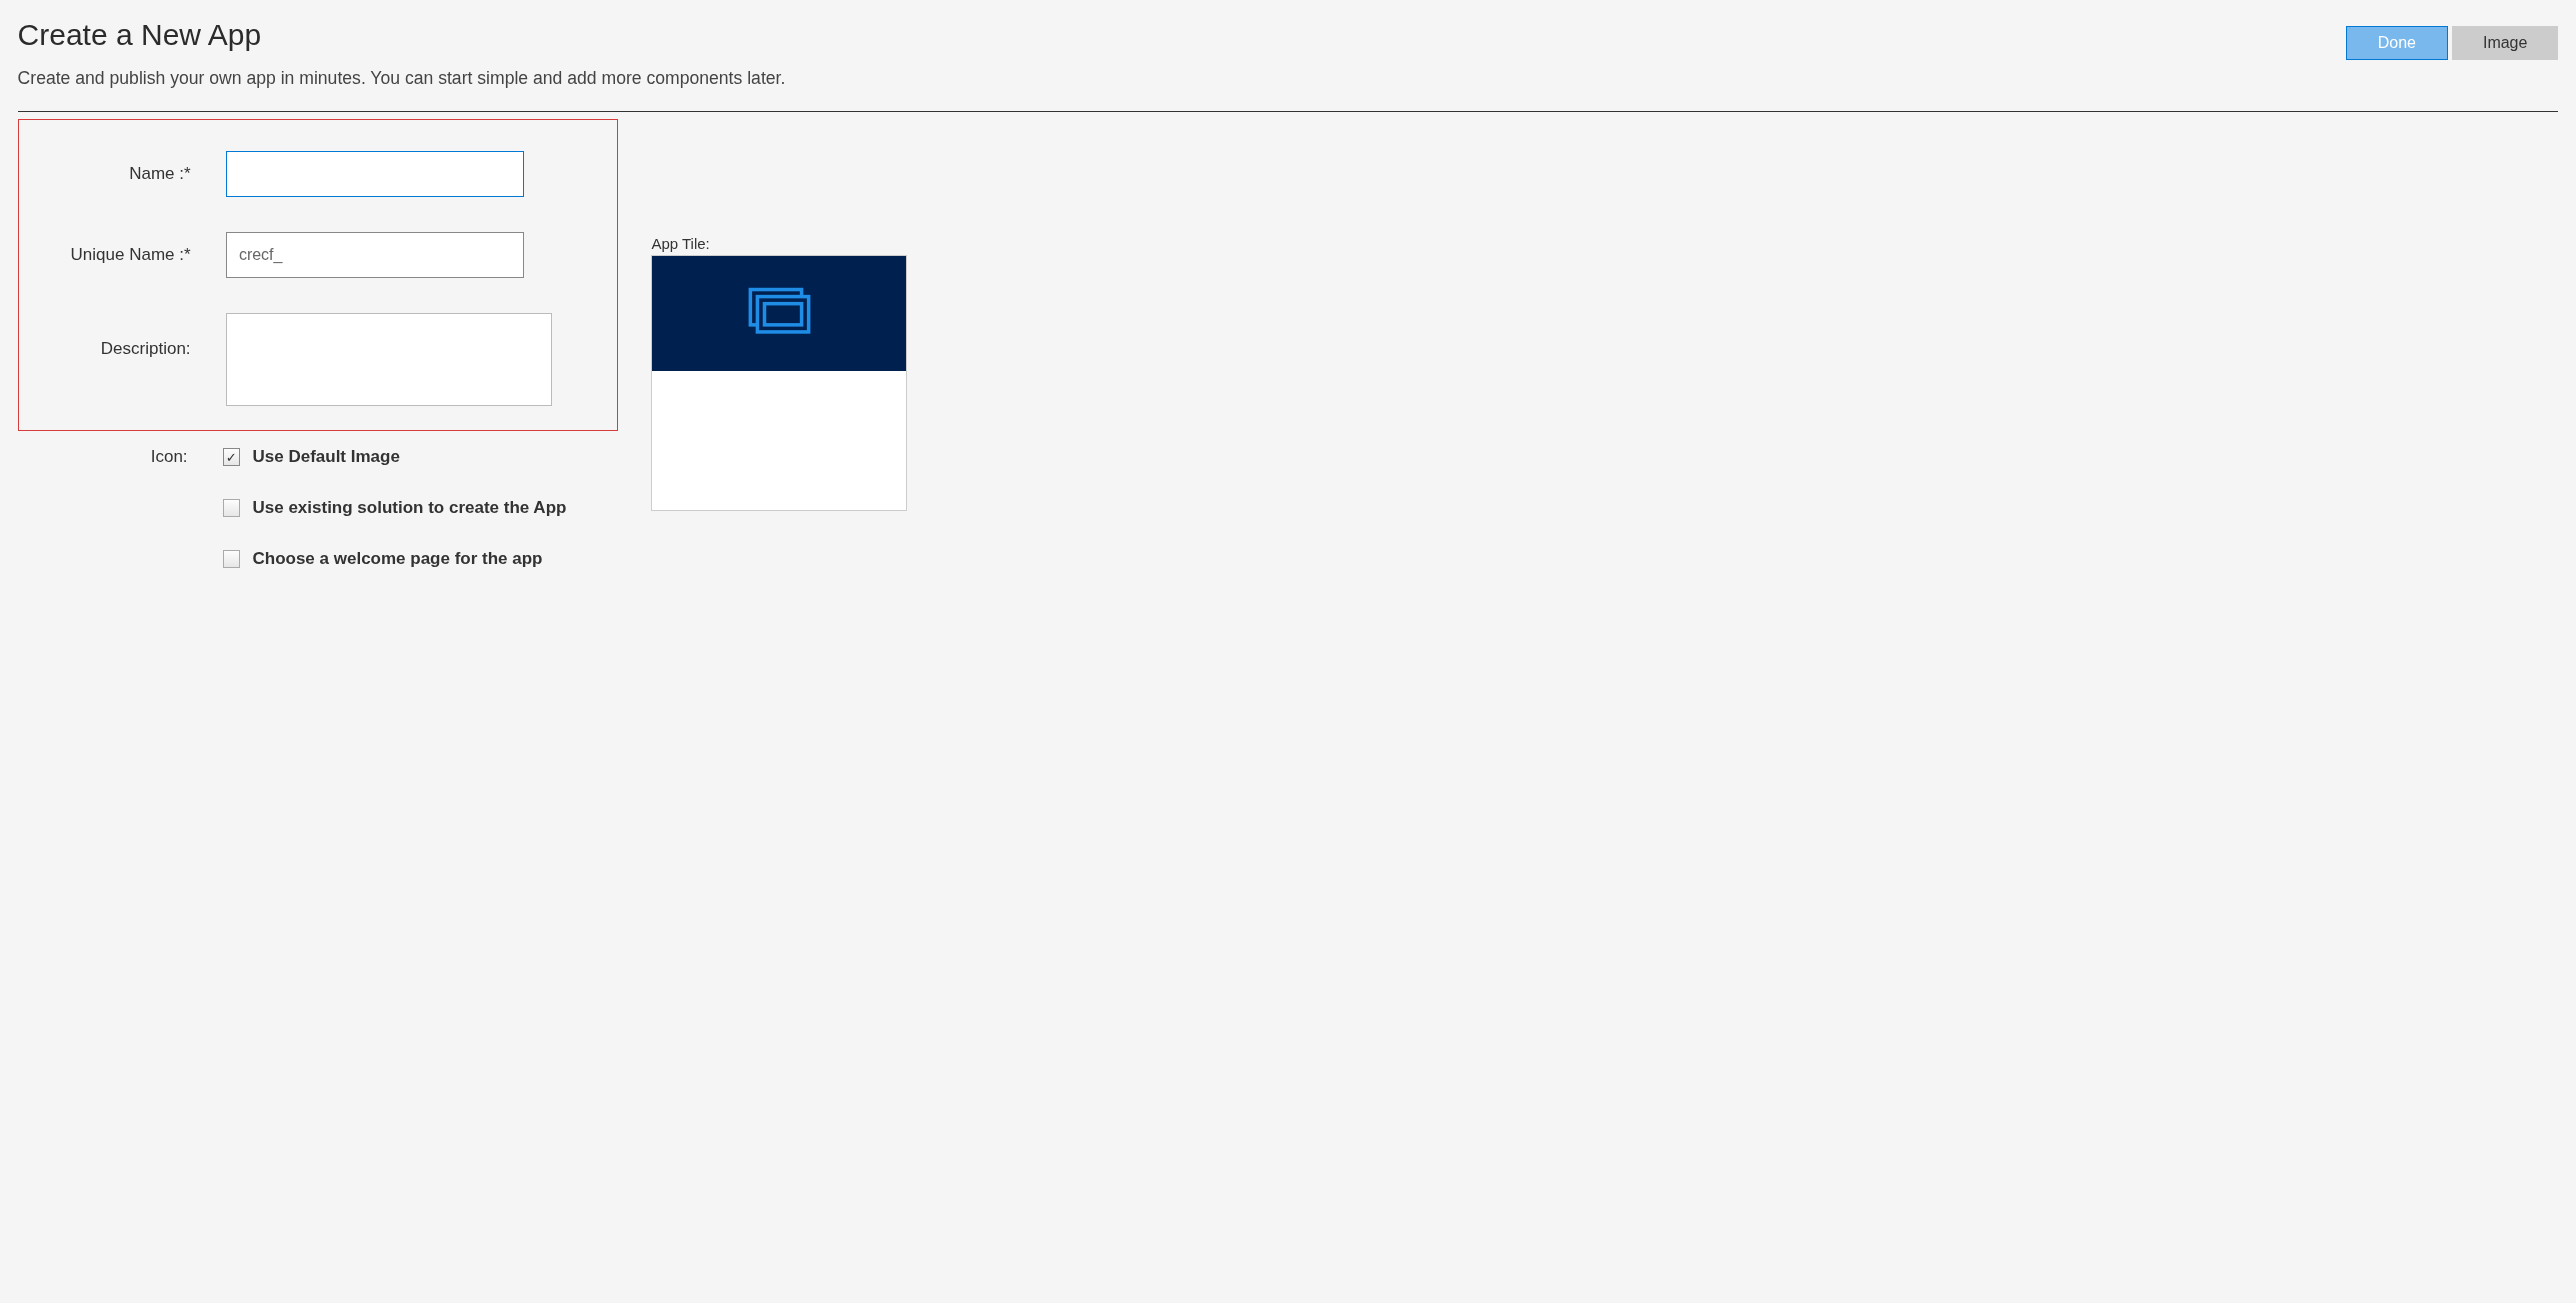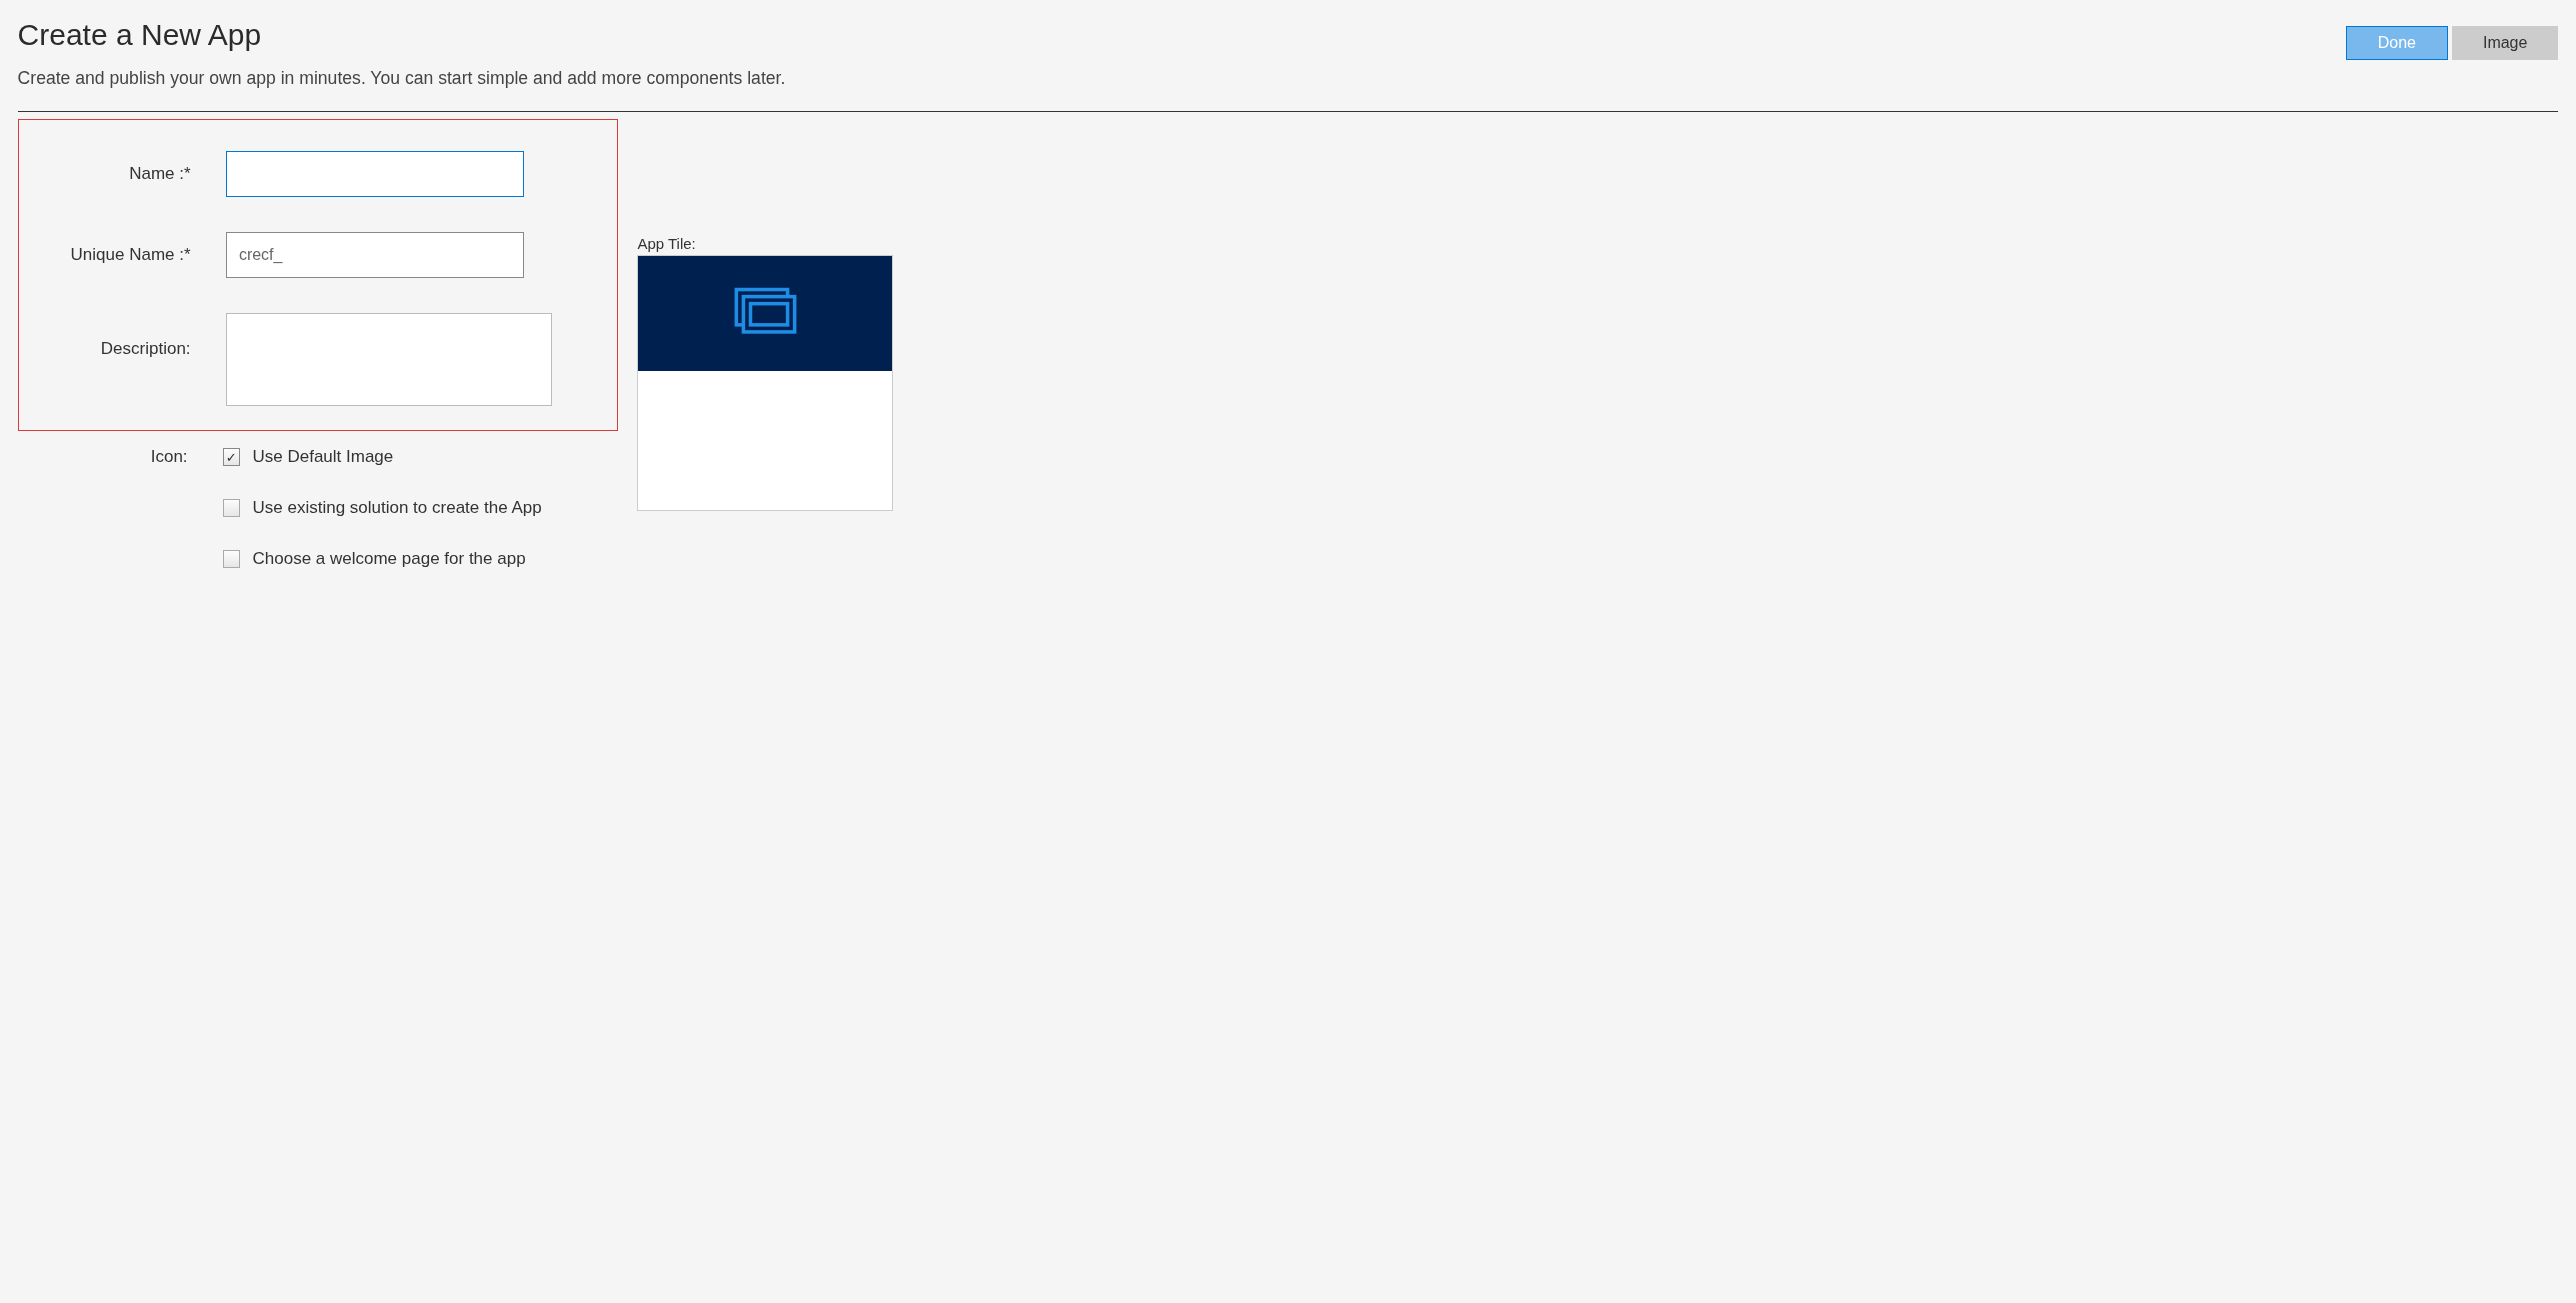--- a/index.html
+++ b/index.html
@@ -47,21 +47,21 @@
       background: #79b8ec;
       color: #fff;
       border: 1.8px solid #0078d4;
     }
     .btn-cancel {
       background: #cccccc;
       color: #333;
     }
     .content {
       display: flex;
-      gap: 11px;
+      gap: 25px;
       padding-top: 0;
     }
     .form-box {
       border: 1.3px solid #d83b3b;
       padding: 31px 31px 17.6px 31px;
       margin-top: 7px;
       width: 600px;
     }
     .form-row {
       display: flex;
@@ -134,20 +134,21 @@
       color: #333;
       cursor: pointer;
       flex-shrink: 0;
     }
     .checkbox.unchecked {
       border: 0.9px solid #aaa;
     }
     .checkbox-label {
       font-size: 17px;
       color: #333;
+      font-weight: bold;
     }
     .app-tile-section {
       margin-left: 8.8px;
       margin-top: 123px;
     }
     .app-tile-label {
       font-size: 15px;
       color: #333;
       margin-bottom: 3.5px;
     }

